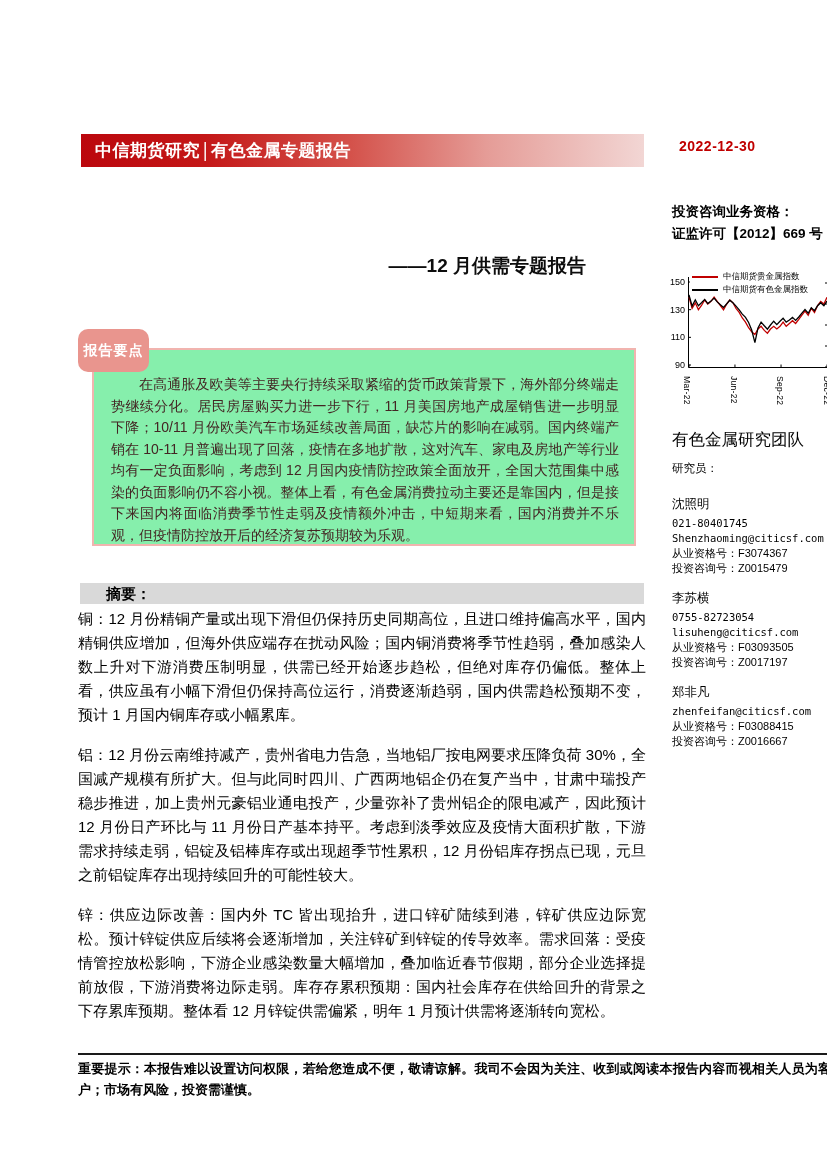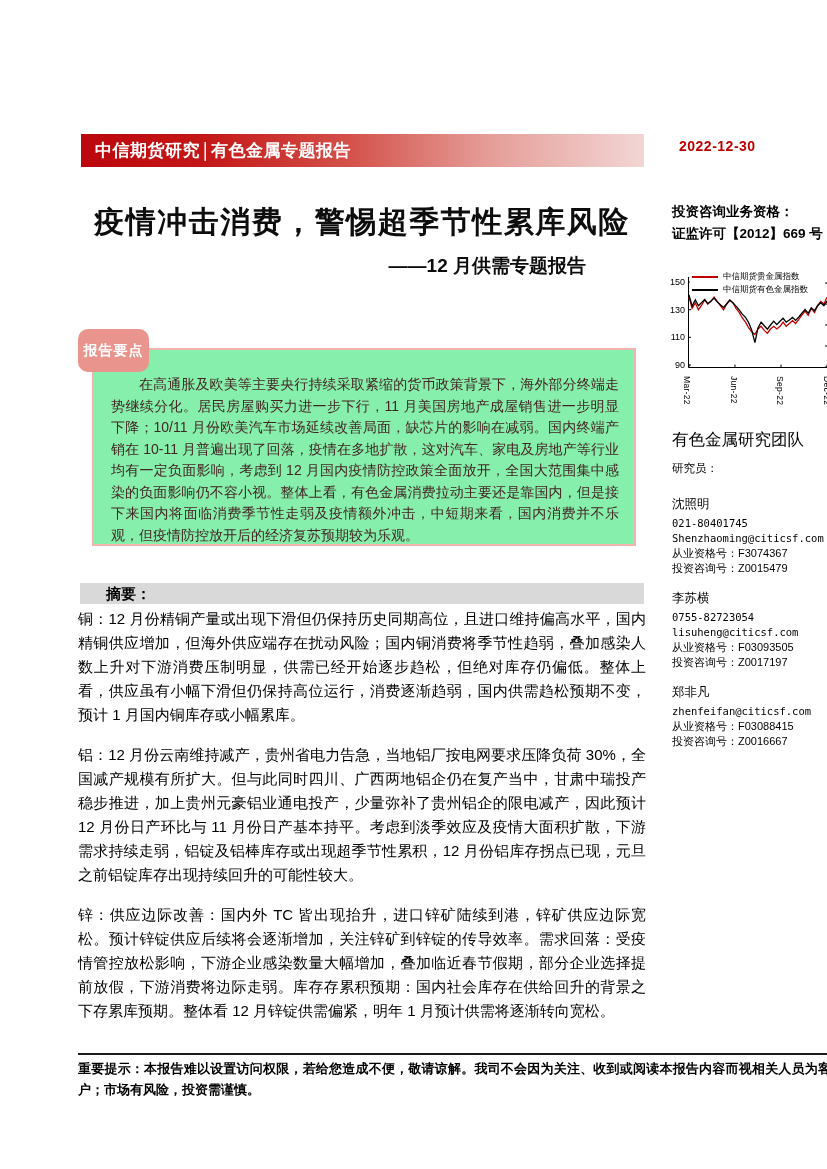--- a/index.html
+++ b/index.html
@@ -66,21 +66,20 @@
 
 <div class="page">
 
   <div class="header-bar">
     <span>中信期货研究</span>
       <span class="divider">|</span>
       <span>有色金属专题报告</span>
   </div>
   <div class="report-date">2022-12-30</div>
 
-  <div class="doc-title">疫情冲击消费，警惕超季节性累库风险</div>
   <div class="doc-subtitle">——12 月供需专题报告</div>
 
   <div class="qualification">
     <div>投资咨询业务资格：</div>
     <div>证监许可【2012】669 号</div>
   </div>
 
   <div class="chart">
     <div class="legend">
       <div class="legend-row">

